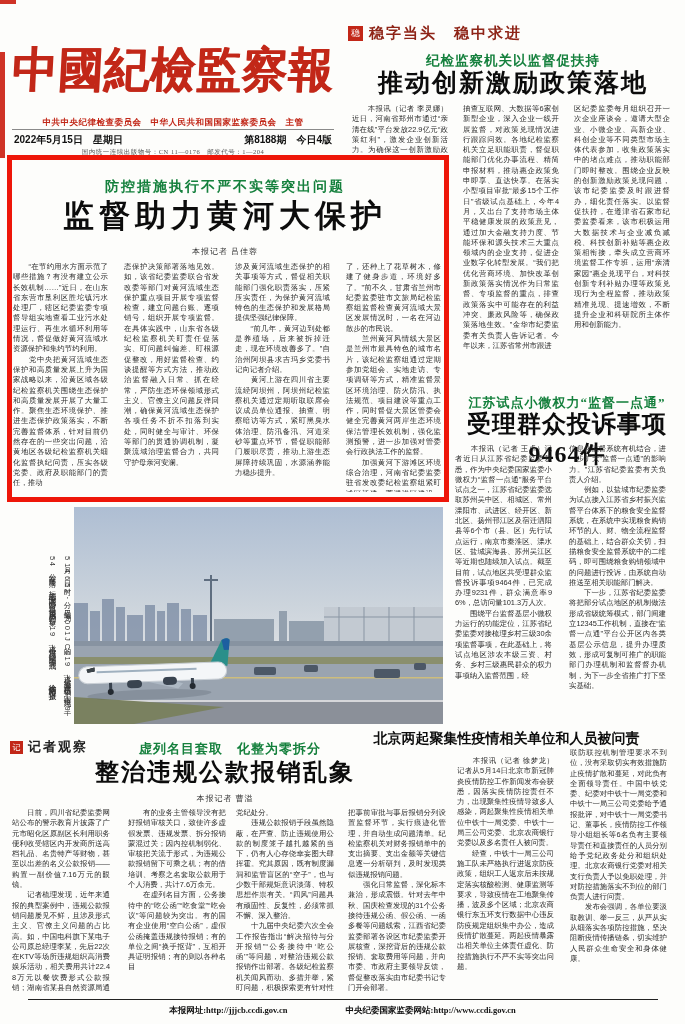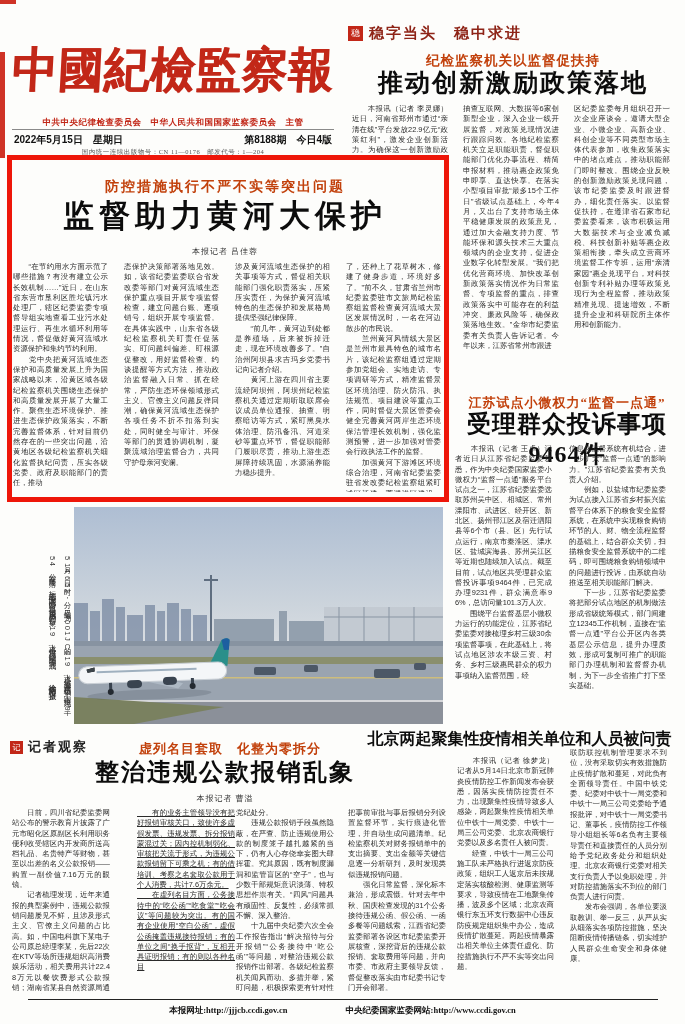--- a/index.html
+++ b/index.html
@@ -25,21 +25,21 @@
           z-index:60;pointer-events:none;}
   .edge-top{left:0;top:0;width:16px;height:4px;background:#cf3326;}
   .edge-left{left:0;top:52px;width:5px;height:106px;background:#cf3326;}
   
   .slogan-row{left:348px;top:24px;width:334px;display:flex;align-items:center;gap:6px;}
   .seal{width:15px;height:15px;background:var(--masthead-red,#c22718);color:#fff;font-size:9px;
         display:flex;align-items:center;justify-content:center;flex:0 0 auto;}
   .slogan-txt{font-family:"Liberation Serif",serif;font-weight:bold;font-size:15px;
               letter-spacing:2px;color:var(--slogan-red,#8e2417);}
   
-  .kicker{font-family:"Liberation Serif",serif;font-weight:bold;font-size:13.5px;color:#c2410c;letter-spacing:1px;}
+  .kicker{font-family:"Liberation Serif",serif;font-weight:bold;font-size:13.5px;color:#15803d;letter-spacing:1px;}
   .hl-serif{font-family:"Liberation Serif",serif;font-weight:900;color:#0c0c0c;}
   .hl-sans{font-family:"Liberation Sans",sans-serif;font-weight:900;color:#0c0c0c;}
   .byline{font-size:8px;color:#333;letter-spacing:1px;}
   
   .col{position:absolute;font-size:7.4px;line-height:10.3px;text-align:justify;color:#2b2b2b;
        word-break:break-all;overflow:hidden;white-space:pre-line;}
   
   .photo{left:74px;top:507px;width:369px;height:217px;overflow:hidden;}
   .caption{left:11px;top:556px;width:64px;height:160px;writing-mode:vertical-rl;
            font-size:7.5px;line-height:15px;letter-spacing:1.5px;color:#333;overflow:hidden;}
@@ -176,29 +176,29 @@
 
   <div class="abs" style="left:10px;top:738px;display:flex;align-items:center;gap:5px;">
     <span class="seal" style="width:13px;height:13px;font-size:8px;">记</span>
     <span class="serif" style="font-size:13px;font-weight:bold;letter-spacing:2px;color:#222;">记者观察</span>
   </div>
   <div class="abs kicker ctr" style="left:40px;top:740px;width:380px;font-size:13px;">虚列名目套取　化整为零拆分</div>
   <div class="abs byline ctr" style="left:10px;top:793px;width:430px;">本报记者 曹溢</div>
   <div class="abs hl-serif ctr" style="left:10px;top:756px;width:430px;font-size:24px;letter-spacing:2px;line-height:33px;">整治违规公款报销乱象</div>
   <div class="col" style="left:12px;top:808px;width:98px;height:186px;">　　日前，四川省纪委监委网站公布的警示教育片披露了广元市昭化区原副区长利用职务便利收受辖区内开发商所送高档礼品、名贵特产等财物，甚至以出差的名义公款报销——购置一副价值7.16万元的眼镜。
 　　记者梳理发现，近年来通报的典型案例中，违规公款报销问题屡见不鲜，且涉及形式主义、官僚主义问题的占比高。如，中国电科旗下某电子公司原总经理李某，先后22次在KTV等场所违规组织高消费娱乐活动，相关费用共计22.48万元以餐饮费形式公款报销；湖南省某县自然资源局通过虚开“空白公函”、票务费用等方式套取资金。</div>
-  <div class="col" style="left:137px;top:808px;width:98px;height:186px;text-decoration:underline;">　　有的业务主管领导没有把好报销审核关口，致使许多虚假发票、违规发票、拆分报销蒙混过关；因内控机制弱化、审核把关流于形式，为违规公款报销留下可乘之机；有的借培训、考察之名套取公款用于个人消费，共计7.6万余元。
+  <div class="col" style="left:128px;top:808px;width:98px;height:186px;">　　有的业务主管领导没有把好报销审核关口，致使许多虚假发票、违规发票、拆分报销蒙混过关；因内控机制弱化、审核把关流于形式，为违规公款报销留下可乘之机；有的借培训、考察之名套取公款用于个人消费，共计7.6万余元。
 　　在虚列名目方面，公务接待中的“吃公函”“吃食堂”“吃会议”等问题较为突出。有的国有企业使用“空白公函”，虚假公函掩盖违规接待报销；有的单位之间“换手抠背”，互相开具证明报销；有的则以各种名目</div>
   <div class="col" style="left:236px;top:808px;width:98px;height:186px;">党纪处分。
 　　违规公款报销手段虽然隐蔽，在严查、防止违规使用公款的制度笼子越扎越紧的当下，仍有人心存侥幸妄图大肆挥霍。究其原因，既有制度漏洞和监管盲区的“空子”，也与少数干部规矩意识淡薄、特权思想作祟有关。“四风”问题具有顽固性、反复性，必须常抓不懈、深入整治。
 　　十九届中央纪委六次全会工作报告指出“解决招待与分开报销”“公务接待中‘吃公函’”等问题，对整治违规公款报销作出部署。各级纪检监察机关闻风而动、多措并举，紧盯问题，积极探索更有针对性的纠治举措。</div>
   <div class="col" style="left:348px;top:808px;width:98px;height:186px;">把事前审批与事后报销分列设置监督环节，实行痕迹化管理，并自动生成问题清单。纪检监察机关对财务报销单中的支出摘要、支出金额等关键信息逐一分析研判，及时发现类似违规报销问题。
 　　强化日常监督，深化标本兼治，形成震慑。针对去年中秋、国庆检查发现的31个公务接待违规公函、假公函、一函多餐等问题线索，江西省纪委监委部署各设区市纪委监委开展核查，深挖背后的违规公款报销、套取费用等问题，并向市委、市政府主要领导反馈，督促整改落实由市纪委书记专门开会部署。</div>
 
-  <div class="abs hl-sans ctr" style="left:361px;top:727px;width:317px;font-size:16px;line-height:23px;">北京两起聚集性疫情相关单位和人员被问责</div>
+  <div class="abs hl-sans ctr" style="left:348px;top:727px;width:317px;font-size:14px;line-height:23px;">北京两起聚集性疫情相关单位和人员被问责</div>
   <div class="col" style="left:457px;top:756px;width:97px;height:240px;">　　本报讯（记者 徐梦龙）记者从5月14日北京市新冠肺炎疫情防控工作新闻发布会获悉，因落实疫情防控责任不力，出现聚集性疫情导致多人感染，两起聚集性疫情相关单位中铁十一局党委、中铁十一局三公司党委、北京农商银行党委以及多名责任人被问责。
 　　经查，中铁十一局三公司施工队未严格执行进返京防疫政策，组织工人返京后未按规定落实核酸检测、健康监测等要求，导致疫情在工地聚集传播，波及多个区域；北京农商银行东五环支行数据中心违反防疫规定组织集中办公，造成疫情扩散蔓延。两起疫情暴露出相关单位主体责任虚化、防控措施执行不严不实等突出问题。</div>
   <div class="col" style="left:570px;top:748px;width:97px;height:240px;">联防联控机制管理要求不到位，没有采取切实有效措施防止疫情扩散和蔓延，对此负有全面领导责任。中国中铁党委、纪委对中铁十一局党委和中铁十一局三公司党委给予通报批评，对中铁十一局党委书记、董事长，疫情防控工作领导小组组长等6名负有主要领导责任和直接责任的人员分别给予党纪政务处分和组织处理。北京农商银行党委对相关支行负责人予以免职处理，并对防控措施落实不到位的部门负责人进行问责。
 　　发布会强调，各单位要汲取教训、举一反三，从严从实从细落实各项防控措施，坚决阻断疫情传播链条，切实维护人民群众生命安全和身体健康。</div>
 
   <div class="abs foot-rule"></div>
   <div class="abs footer">
     <span>本报网址:http://jjjcb.ccdi.gov.cn</span>
     <span>中央纪委国家监委网站:http://www.ccdi.gov.cn</span>
   </div>

